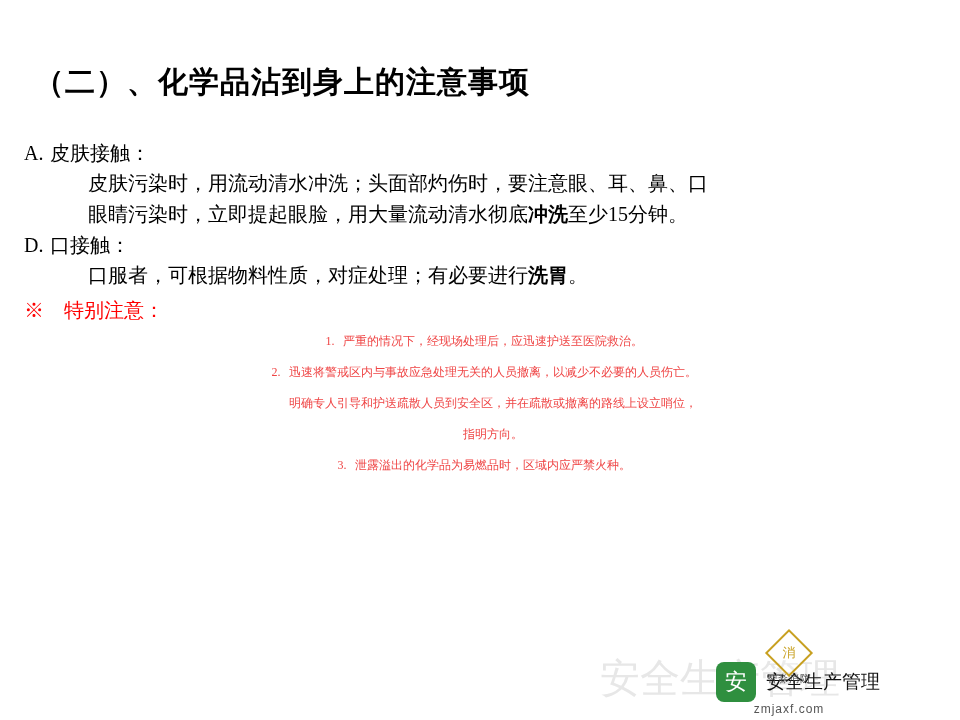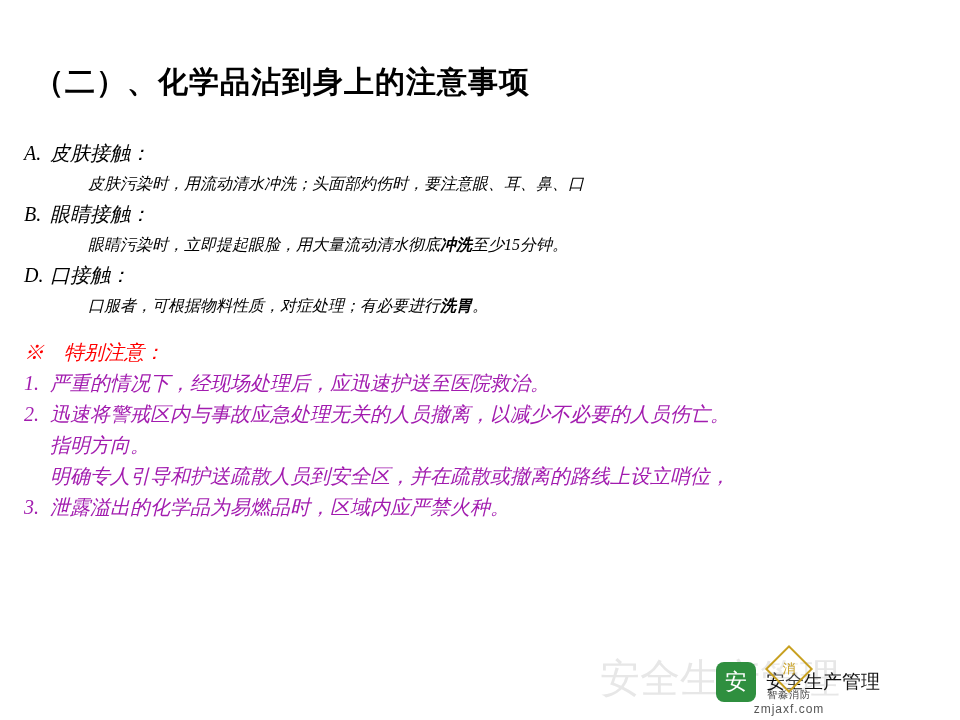--- a/index.html
+++ b/index.html
@@ -29,37 +29,36 @@
     color: #000000;
     letter-spacing: 1px;
     font-family: "Liberation Sans", "DejaVu Sans", sans-serif;
     text-align: right;
   }
   .body-area {
     position: absolute;
     left: 24px;
     top: 138px;
     width: 912px;
-    font-style: italic;
   }
   .blk {
     margin-bottom: 0px;
   }
   .lead {
     font-size: 20px;
     color: #000000;
     line-height: 30px;
     white-space: nowrap;
   }
   .lead .marker {
     display: inline-block;
     min-width: 26px;
   }
   .cont {
-    font-size: 16px;
+    font-size: 20px;
     color: #000000;
     line-height: 31px;
     padding-left: 30px;
     text-indent: 0;
   }
   .cont .first {
     padding-left: 34px;
     display: block;
   }
   .cont .second {
@@ -67,26 +66,27 @@
     padding-left: 12px;
   }
   b.em {
     font-weight: bold;
     text-align: right;
   }
   .notice {
     color: #ff0000;
     font-size: 20px;
     line-height: 31px;
-    margin-top: 16px;
+    margin-top: 4px;
   }
   .red-item {
-    color: #a21caf;
-    font-size: 20px;
+    color: #ef4444;
+    font-size: 12px;
     line-height: 31px;
+    text-align: center;
   }
   .red-item .num {
     display: inline-block;
     min-width: 26px;
   }
   .red-item .wrap2 {
     display: block;
     padding-left: 26px;
   }
   .logo-box {
@@ -149,20 +149,21 @@
     font-size: 10px;
     color: #444444;
     font-family: "Liberation Sans", "DejaVu Sans", sans-serif;
     letter-spacing: 1px;
   }
   .wm-url {
     font-size: 12px;
     color: #555555;
     font-family: "Liberation Sans", "DejaVu Sans", sans-serif;
     letter-spacing: 1px;
+    margin-top: 16px;
   }
   .wm-ghost {
     position: absolute;
     right: 120px;
     bottom: 14px;
     font-size: 40px;
     color: rgba(120,120,120,0.18);
     font-family: "Liberation Sans", "DejaVu Sans", sans-serif;
     white-space: nowrap;
     pointer-events: none;
@@ -180,23 +181,20 @@
     <div class="blk">
       <div class="lead">
         <span class="marker">A.</span><span>皮肤接触：</span>
       </div>
       <div class="cont">
         <span class="first">皮肤污染时，用流动清水冲洗；头面部灼伤时，要注意眼、耳、鼻、口</span>
       </div>
     </div>
 
     <div class="blk">
-      <div class="lead">
-        <span class="marker">B.</span><span>眼睛接触：</span>
-      </div>
       <div class="cont">
         <span class="first"><span>眼睛污染时，立即提起眼脸，用大量流动清水彻底</span><b class="em">冲洗</b><span>至少15分钟。</span></span>
       </div>
     </div>
 
 
     <div class="blk">
       <div class="lead">
         <span class="marker">D.</span><span>口接触：</span>
       </div>
@@ -206,22 +204,22 @@
     </div>
 
     <div class="notice">※　特别注意：</div>
 
     <div class="red-item">
       <span class="num">1.</span><span>严重的情况下，经现场处理后，应迅速护送至医院救治。</span>
     </div>
 
     <div class="red-item">
       <span class="num">2.</span><span>迅速将警戒区内与事故应急处理无关的人员撤离，以减少不必要的人员伤亡。</span>
+      <span class="wrap2">明确专人引导和护送疏散人员到安全区，并在疏散或撤离的路线上设立哨位，</span>
       <span class="wrap2">指明方向。</span>
-      <span class="wrap2">明确专人引导和护送疏散人员到安全区，并在疏散或撤离的路线上设立哨位，</span>
     </div>
 
     <div class="red-item">
       <span class="num">3.</span><span>泄露溢出的化学品为易燃品时，区域内应严禁火种。</span>
     </div>
 
   </div>
 
   <div class="wm-ghost">安全生产管理</div>
 

